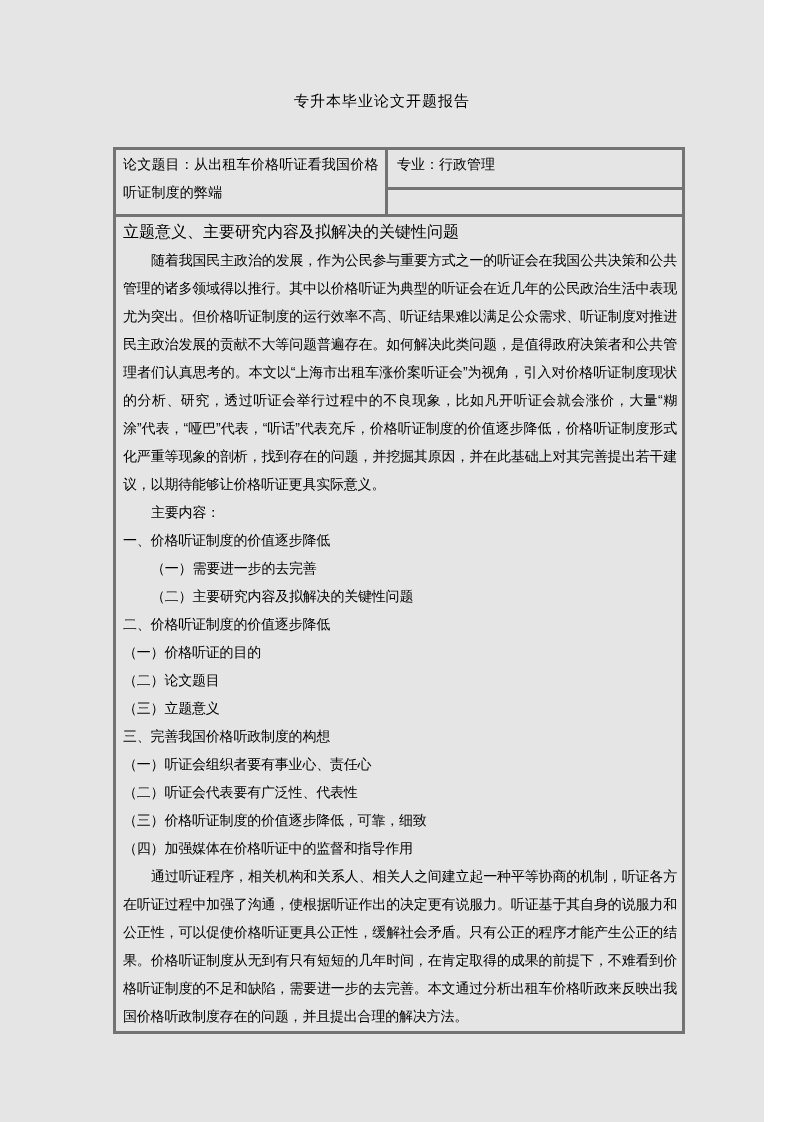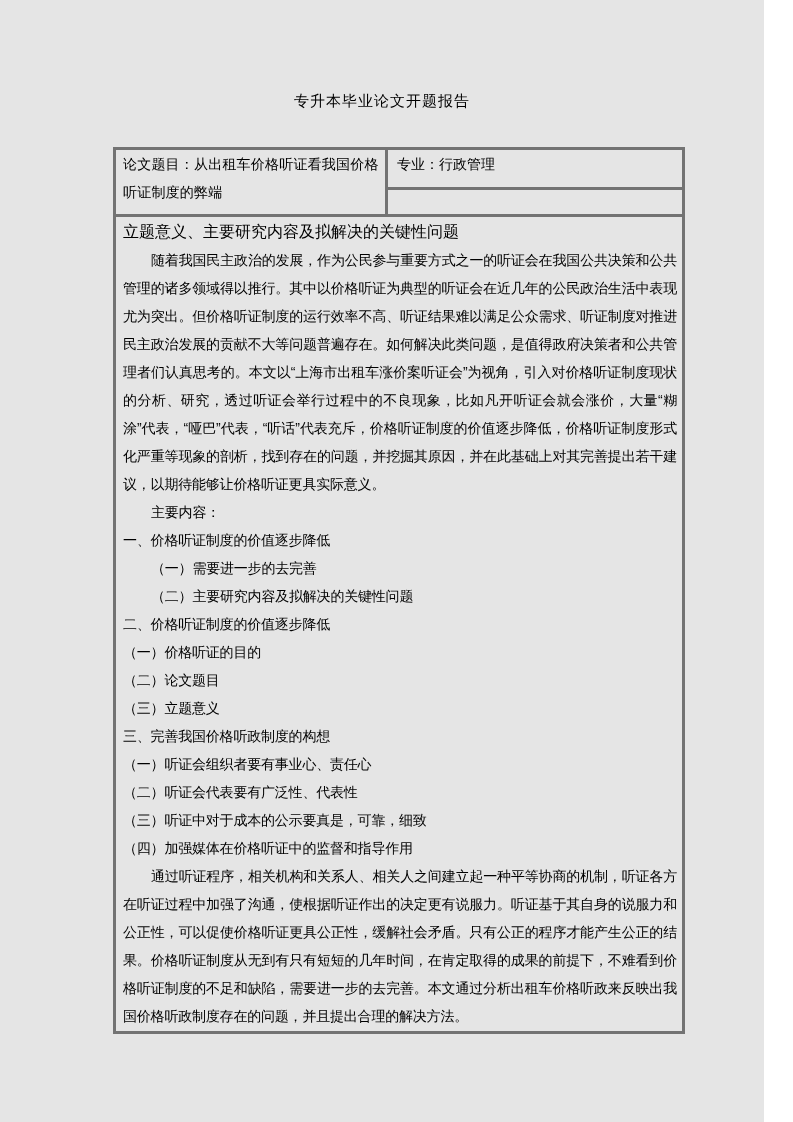--- a/index.html
+++ b/index.html
@@ -99,21 +99,21 @@
               <p class="body-line">一、价格听证制度的价值逐步降低</p>
               <p class="body-line indented">（一）需要进一步的去完善</p>
               <p class="body-line indented">（二）主要研究内容及拟解决的关键性问题</p>
               <p class="body-line">二、价格听证制度的价值逐步降低</p>
               <p class="body-line">（一）价格听证的目的</p>
               <p class="body-line">（二）论文题目</p>
               <p class="body-line">（三）立题意义</p>
               <p class="body-line">三、完善我国价格听政制度的构想</p>
               <p class="body-line">（一）听证会组织者要有事业心、责任心</p>
               <p class="body-line">（二）听证会代表要有广泛性、代表性</p>
-              <p class="body-line">（三）听证中对于成本的公示要真是，可靠，细致</p>
+              <p class="body-line">（三）价格听证制度的价值逐步降低，可靠，细致</p>
               <p class="body-line">（四）加强媒体在价格听证中的监督和指导作用</p>
               <p class="body-line indented">通过听证程序，相关机构和关系人、相关人之间建立起一种平等协商的机制，听证各方在听证过程中加强了沟通，使根据听证作出的决定更有说服力。听证基于其自身的说服力和公正性，可以促使价格听证更具公正性，缓解社会矛盾。只有公正的程序才能产生公正的结果。价格听证制度从无到有只有短短的几年时间，在肯定取得的成果的前提下，不难看到价格听证制度的不足和缺陷，需要进一步的去完善。本文通过分析出租车价格听政来反映出我国价格听政制度存在的问题，并且提出合理的解决方法。</p>
             </div>
         </td>
       </tr>
     </tbody>
   </table>
 
 </div>
 

